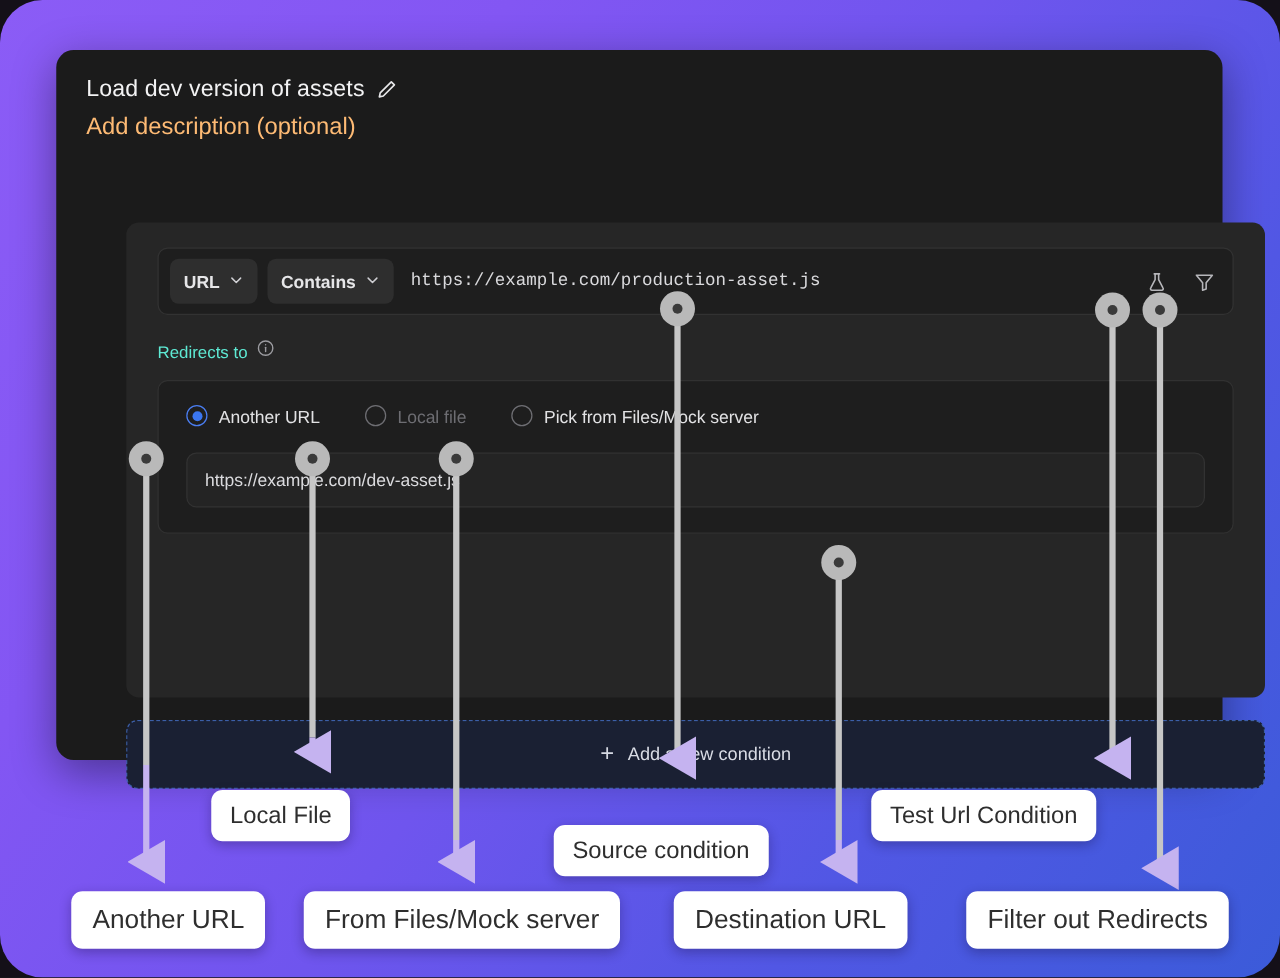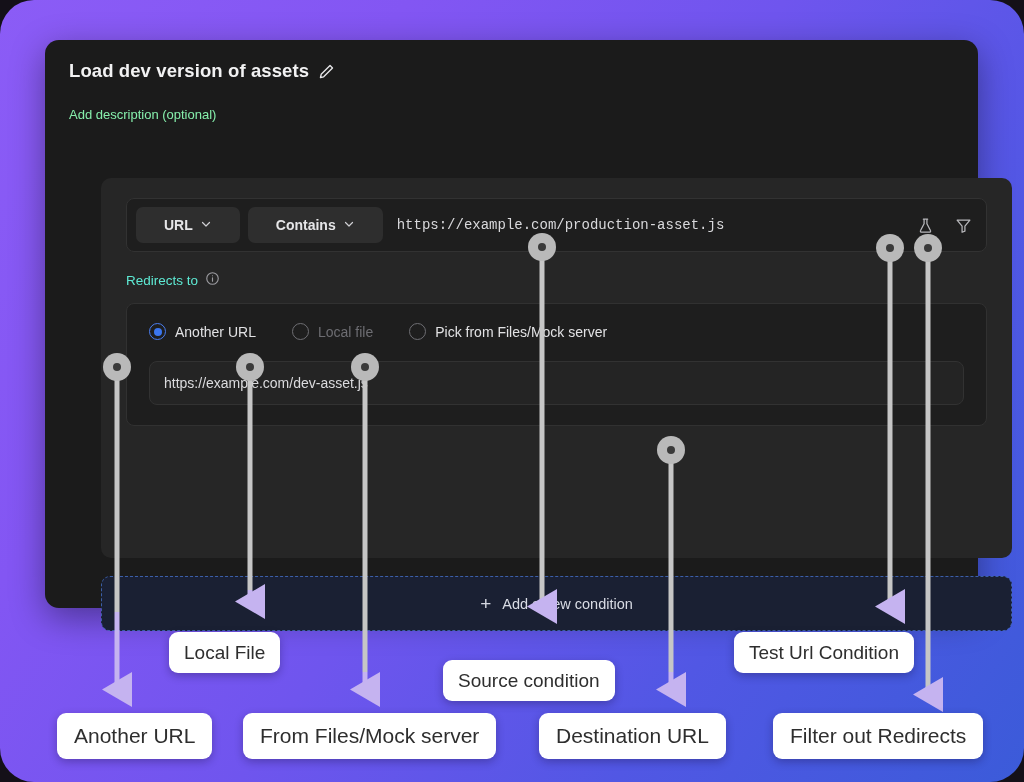--- a/index.html
+++ b/index.html
@@ -27,27 +27,27 @@
     left: 45px; top: 40px;
     width: 933px; height: 568px;
     background: #1b1b1b;
     border-radius: 14px;
     box-shadow: 0 10px 34px rgba(0,0,0,.38);
   }
 
   .card-header { padding: 20px 24px 0 24px; }
   .title-row { display: flex; align-items: center; gap: 9px; }
   .rule-title {
-    font-size: 18.5px; font-weight: bold; color: #f2f2f3;
+    font-size: 18.5px; font-weight: normal; color: #f2f2f3;
     letter-spacing: .1px;
   }
   .pencil-icon { display: block; line-height: 0; }
   .rule-desc {
-    margin-top: 25px;
-    font-size: 13px; color: #86efac;
+    margin-top: 9px;
+    font-size: 19px; color: #fdba74;
   }
 
   
   #condition-panel {
     position: absolute;
     left: 56px; top: 138px;
     width: 911px; height: 380px;
     background: #262626;
     border-radius: 10px;
     overflow: hidden;
@@ -73,21 +73,21 @@
     display: flex; align-items: center;
     padding: 0 8px 0 9px;
     gap: 8px;
     position: relative;
   }
   .pill {
     height: 36px;
     background: #2e2e2e;
     border-radius: 7px;
     display: flex; align-items: center; gap: 7px;
-    padding: 0 28px;
+    padding: 0 11px;
     font-size: 14px; color: #e6e6e8;
     font-weight: bold;
     cursor: pointer;
     white-space: nowrap;
   }
   .cond-url-input {
     flex: 1;
     background: transparent; border: none; outline: none;
     font-family: Liberation Mono, monospace;
     font-size: 14px; color: #d9d9dc;
@@ -320,21 +320,21 @@
   <div class="marker-dot" style="left:657px; top:436px;"></div>
   <div class="marker-dot" style="left:876px; top:234px;"></div>
   <div class="marker-dot" style="left:914px; top:234px;"></div>
 
   <div class="callout" style="left:169px; top:632px;">
     <span>Local File</span>
   </div>
   <div class="callout" style="left:443px; top:660px;">
     <span>Source condition</span>
   </div>
-  <div class="callout" style="left:734px; top:632px;">
+  <div class="callout" style="left:697px; top:632px;">
     <span>Test Url Condition</span>
   </div>
 
   <div class="callout big" style="left:57px; top:713px;">
     <span>Another URL</span>
   </div>
   <div class="callout big" style="left:243px; top:713px;">
     <span>From Files/Mock server</span>
   </div>
   <div class="callout big" style="left:539px; top:713px;">

